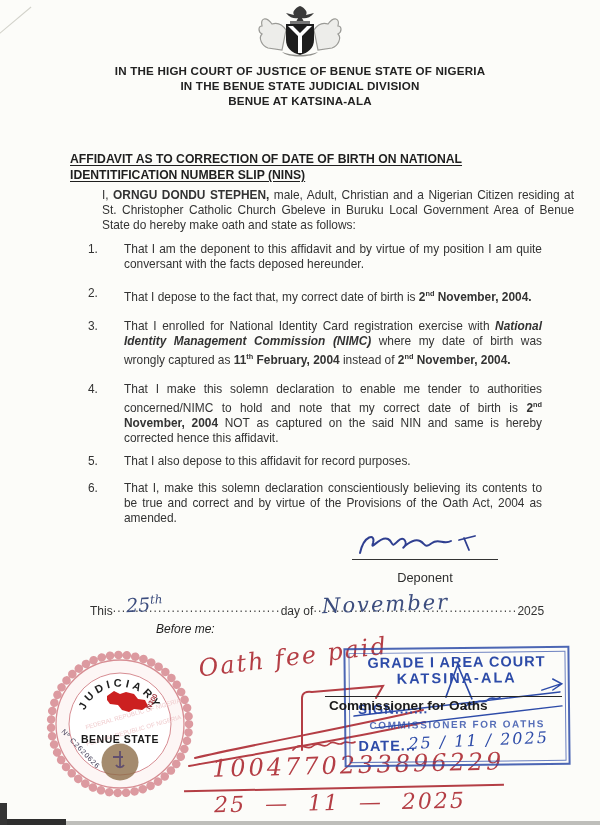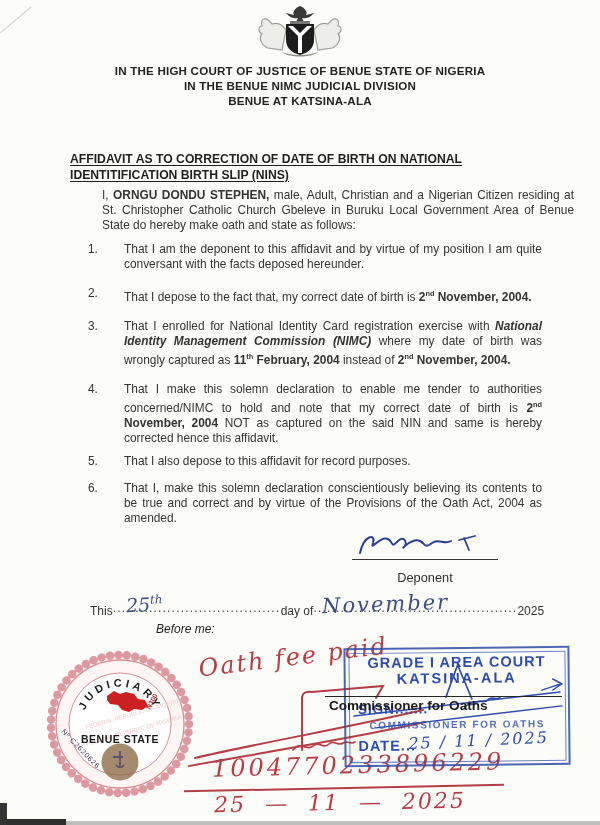--- a/index.html
+++ b/index.html
@@ -83,27 +83,27 @@
     <rect x="38" y="17" width="20" height="3" fill="#777"></rect>
 
     <path d="M34 20 L62 20 L62 36 C62 44 56 49 48 51 C40 49 34 44 34 36 Z" fill="#1d1d1d"></path>
     <path d="M36 22 L46 32 L46 49 L50 49 L50 32 L60 22 L55 22 L48 29 L41 22 Z" fill="#ffffff"></path>
 
     <path d="M30 48 C40 52 56 52 66 48 C60 54 36 54 30 48 Z" fill="#8f8f8b"></path>
   </svg>
 
   <div class="abs court-header">
     <div>IN THE HIGH COURT OF JUSTICE OF BENUE STATE OF NIGERIA</div>
-    <div>IN THE BENUE NIMC JUDICIAL DIVISION</div>
+    <div>IN THE BENUE STATE JUDICIAL DIVISION</div>
     <div>BENUE AT KATSINA-ALA</div>
   </div>
 
   <div class="abs title">
     <div class="tline">AFFIDAVIT AS TO CORRECTION OF DATE OF BIRTH ON NATIONAL</div>
-    <div class="tline">IDENTITIFICATION BIRTH SLIP (NINS)</div>
+    <div class="tline">IDENTITIFICATION NUMBER SLIP (NINS)</div>
   </div>
 
   <div class="abs intro"><span>I, </span><span class="b">ORNGU DONDU STEPHEN,</span><span> male, Adult, Christian and a Nigerian Citizen residing at St. Christopher Catholic Church Gbeleve in Buruku Local Government Area of Benue State do hereby make oath and state as follows:</span></div>
 
   <div class="abs list">
     <div class="item m14">
       <span class="num">1.</span>
       <span class="txt"><span>That I am the deponent to this affidavit and by virtue of my position I am quite conversant with the facts deposed hereunder.</span></span>
     </div>
     <div class="item m14">

